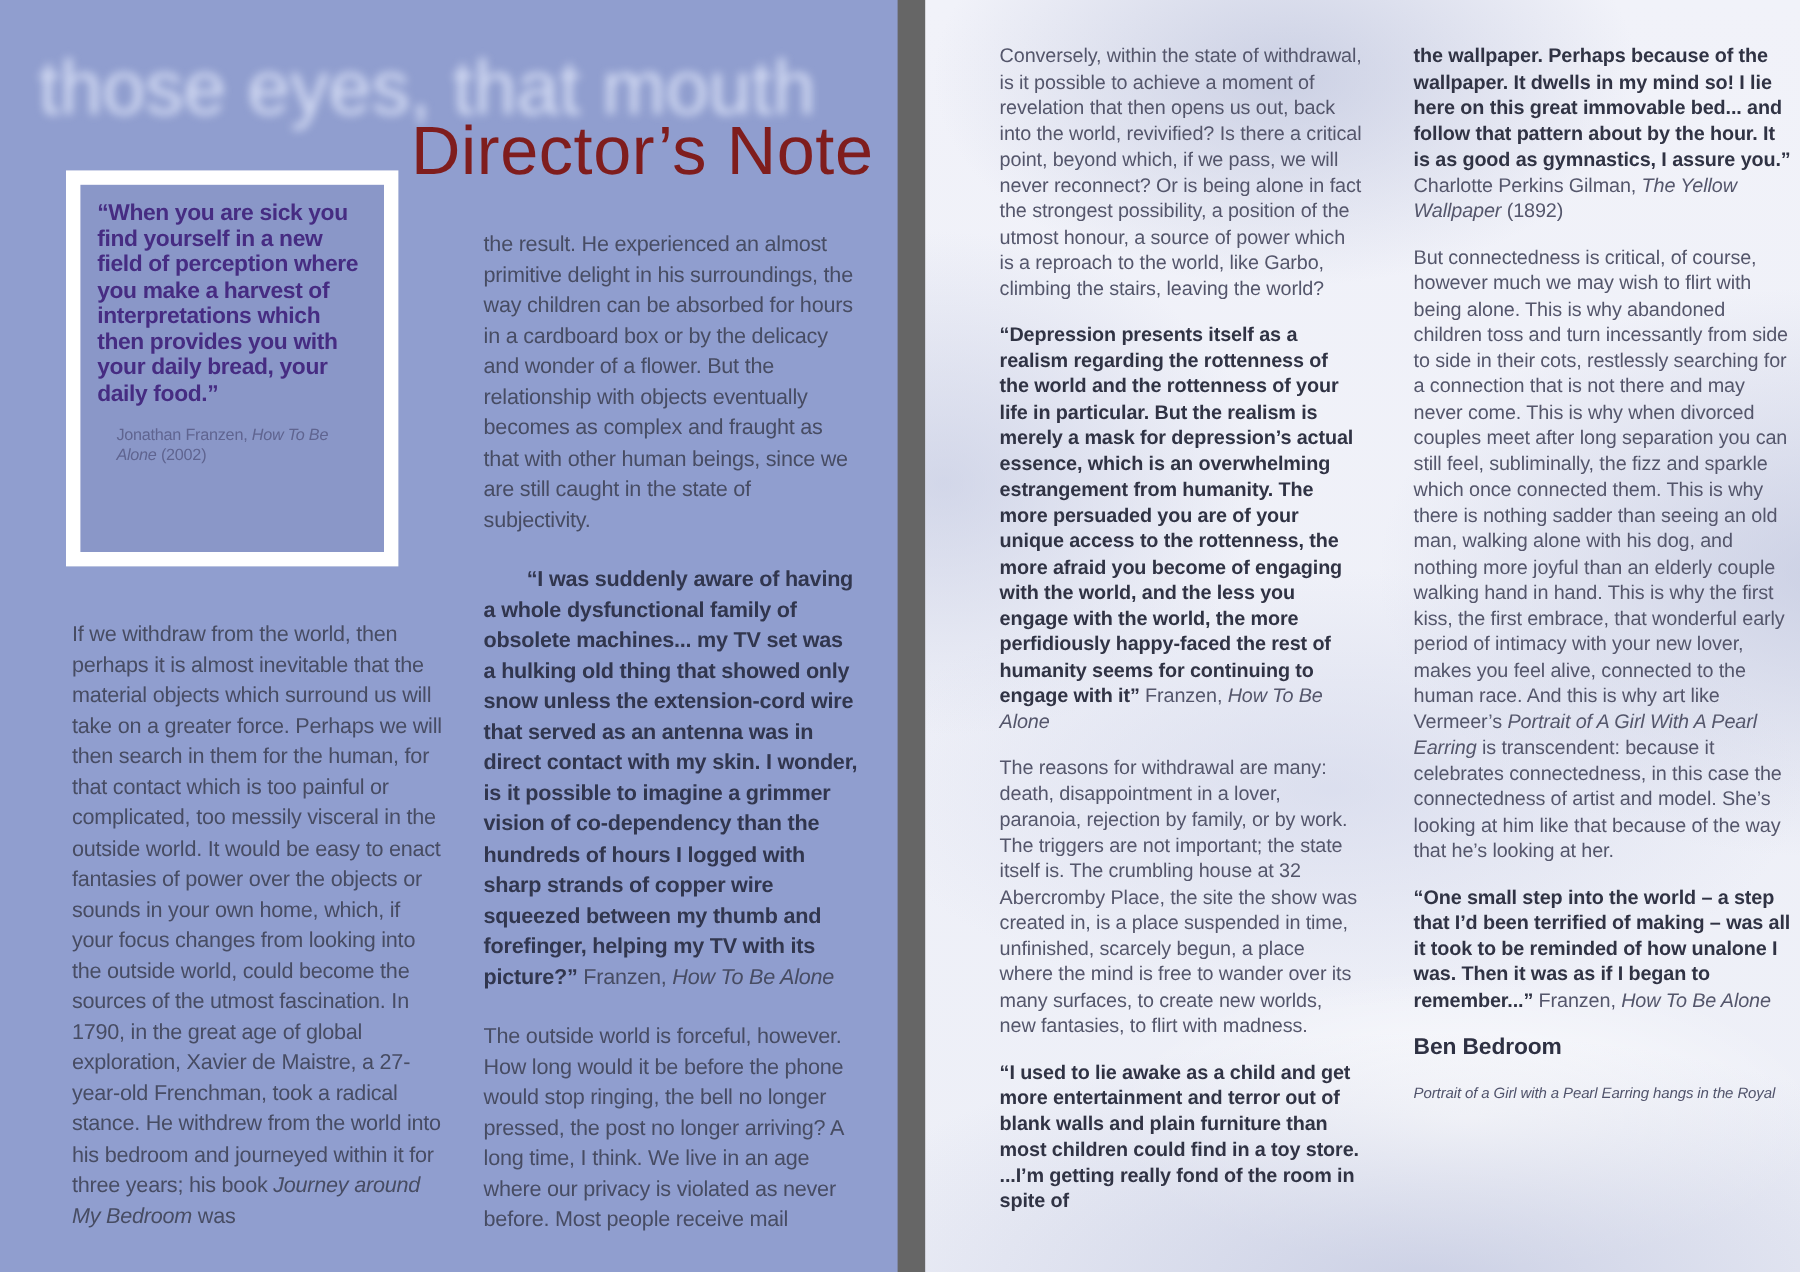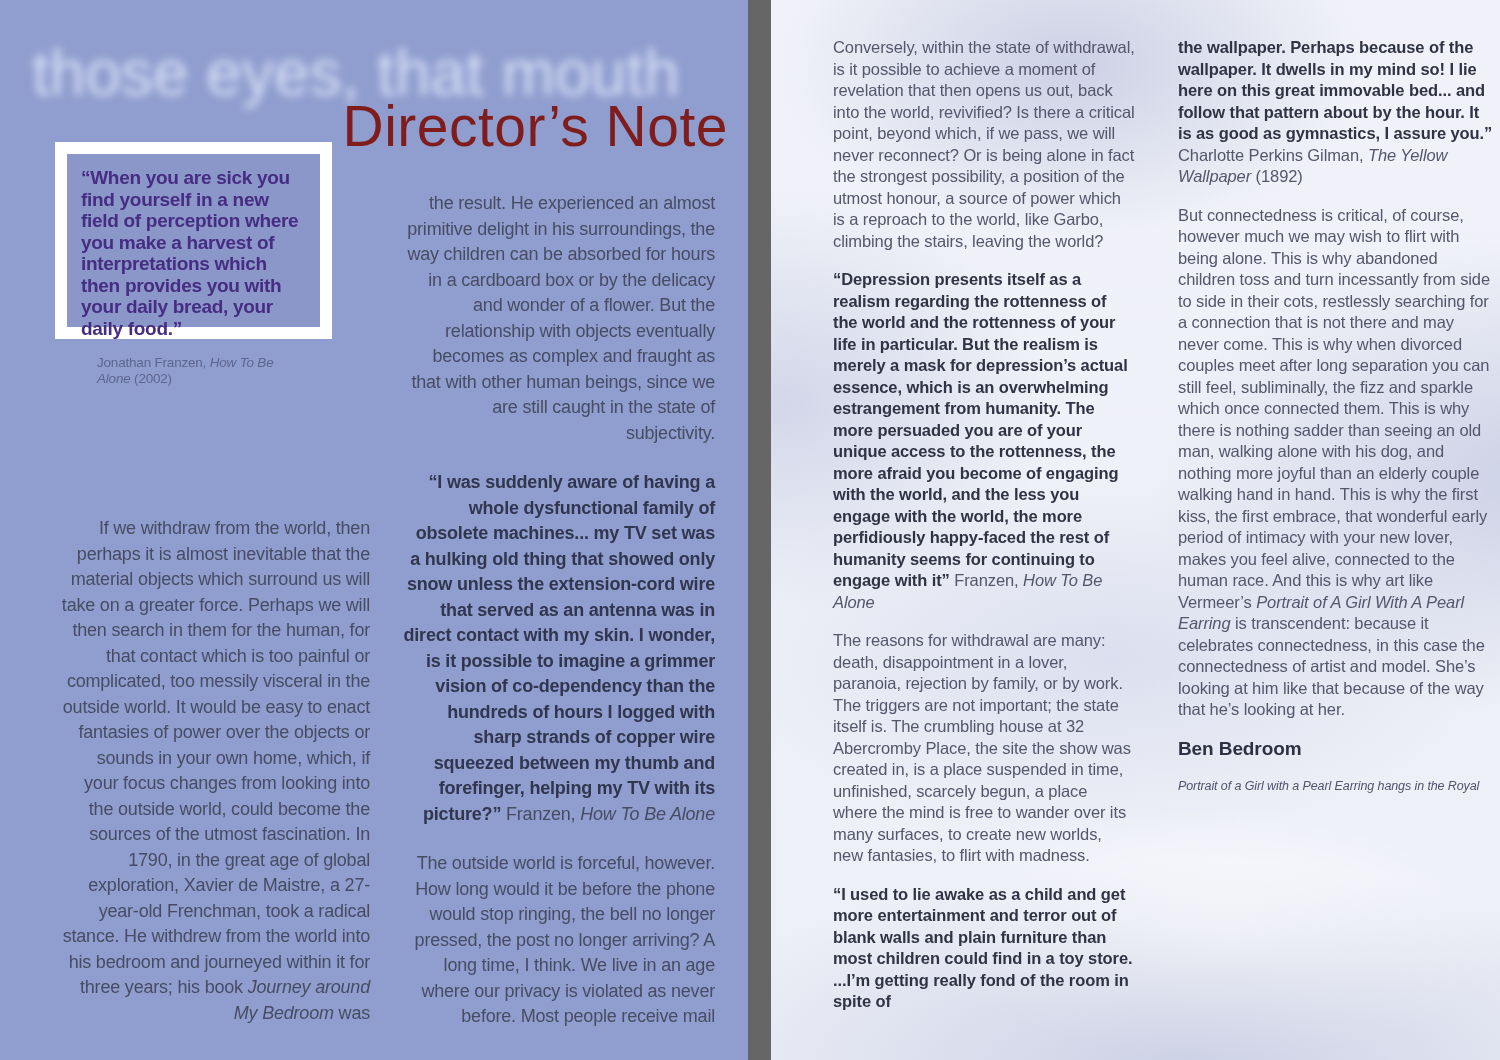--- a/index.html
+++ b/index.html
@@ -17,35 +17,35 @@
     position:absolute;left:32px;top:36px;width:700px;
     font-size:64px;color:rgba(228,234,251,0.85);
     filter:blur(4px);letter-spacing:0px;white-space:nowrap;
   }
   .big-title{
     position:absolute;right:20px;top:93px;margin:0;
     font-size:57px;font-weight:400;color:#7f1d1d;letter-spacing:0.5px;
     white-space:nowrap;
   }
   .quote-box{
-    position:absolute;left:55px;top:142px;width:277px;height:197px;
+    position:absolute;left:55px;top:142px;width:277px;height:330px;
     box-sizing:border-box;border:12px solid #ffffff;background:#8A97C8;
     padding:13px 14px;
   }
   .quote-box .quote{
     margin:0 0 10px 0;font-size:19px;font-weight:bold;line-height:21.5px;
     color:#462C82;letter-spacing:-0.3px;
   }
   .quote-box .quote-attr{
     margin:16px;font-size:13.5px;line-height:16px;color:#5F6490;letter-spacing:-0.2px;
   }
   .col{position:absolute;}
   .col p{margin:0 0 24px 0;}
   .page-left .col p{
-    font-size:18px;line-height:25.5px;color:#474C63;letter-spacing:-0.2px;text-align:right;
+    font-size:18px;line-height:25.5px;color:#474C63;letter-spacing:-0.2px;
   }
   .col1{left:60px;top:516px;width:310px;}
   .col2{left:403px;top:191px;width:312px;}
   
   .page-right{
     position:relative;width:752px;height:1060px;flex:0 0 752px;
     background:
       radial-gradient(ellipse 420px 250px at 40% 6%, rgba(173,181,211,0.55), rgba(173,181,211,0) 70%),
       radial-gradient(ellipse 380px 300px at 2% 38%, rgba(186,193,220,0.55), rgba(186,193,220,0) 70%),
       radial-gradient(ellipse 520px 330px at 100% 45%, rgba(170,178,210,0.50), rgba(170,178,210,0) 72%),
@@ -55,21 +55,21 @@
       linear-gradient(180deg,#F1F2F9 0%,#EDEFF7 100%);
     margin-left: 23px;
   }
   .page-right .col p{
     font-size:16.5px;line-height:21.5px;color:#54566B;letter-spacing:-0.1px;
     margin:0 0 17px 0;
   }
   .col3{left:62px;top:37px;width:302px;}
   .col4{left:407px;top:37px;width:316px;}
   
-  .page-left  .col p span.b{font-weight:bold;color:#31364E;}
+  .page-left  .col p span.b{font-weight:bold;color:#31364E;margin-left:36px;}
   .page-right .col p span.b{font-weight:bold;color:#303344;}
   .page-right .col p.allbold{font-weight:bold;color:#303344;}
   span.i{font-style:italic;}
   .author{font-weight:bold;font-size:19px !important;color:#2E3143 !important;margin-top:8px !important;}
   .caption{
     font-size:12.5px !important;font-style:italic;color:#50536B !important;
     white-space:nowrap;margin-top:14px !important;letter-spacing:-0.2px;
   }
 </style>
 </head>
@@ -101,18 +101,19 @@
     <div class="col col3">
       <p>Conversely, within the state of withdrawal, is it possible to achieve a moment of revelation that then opens us out, back into the world, revivified? Is there a critical point, beyond which, if we pass, we will never reconnect? Or is being alone in fact the strongest possibility, a position of the utmost honour, a source of power which is a reproach to the world, like Garbo, climbing the stairs, leaving the world?</p>
       <p><span class="b ">“Depression presents itself as a realism regarding the rottenness of the world and the rottenness of your life in particular. But the realism is merely a mask for depression’s actual essence, which is an overwhelming estrangement from humanity. The more persuaded you are of your unique access to the rottenness, the more afraid you become of engaging with the world, and the less you engage with the world, the more perfidiously happy-faced the rest of humanity seems for continuing to engage with it”</span><span class=""> Franzen, </span><span class="i">How To Be Alone</span></p>
       <p>The reasons for withdrawal are many: death, disappointment in a lover, paranoia, rejection by family, or by work. The triggers are not important; the state itself is. The crumbling house at 32 Abercromby Place, the site the show was created in, is a place suspended in time, unfinished, scarcely begun, a place where the mind is free to wander over its many surfaces, to create new worlds, new fantasies, to flirt with madness.</p>
       <p class="allbold">“I used to lie awake as a child and get more entertainment and terror out of blank walls and plain furniture than most children could find in a toy store. ...I’m getting really fond of the room in spite of</p>
     </div>
 
     <div class="col col4">
       <p><span class="b ">the wallpaper. Perhaps because of the wallpaper. It dwells in my mind so! I lie here on this great immovable bed... and follow that pattern about by the hour. It is as good as gymnastics, I assure you.”</span><span class=""> Charlotte Perkins Gilman, </span><span class="i">The Yellow Wallpaper</span><span class=""> (1892)</span></p>
       <p><span class="">But connectedness is critical, of course, however much we may wish to flirt with being alone. This is why abandoned children toss and turn incessantly from side to side in their cots, restlessly searching for a connection that is not there and may never come. This is why when divorced couples meet after long separation you can still feel, subliminally, the fizz and sparkle which once connected them. This is why there is nothing sadder than seeing an old man, walking alone with his dog, and nothing more joyful than an elderly couple walking hand in hand. This is why the first kiss, the first embrace, that wonderful early period of intimacy with your new lover, makes you feel alive, connected to the human race. And this is why art like Vermeer’s </span><span class="i">Portrait of A Girl With A Pearl Earring</span><span class=""> is transcendent: because it celebrates connectedness, in this case the connectedness of artist and model. She’s looking at him like that because of the way that he’s looking at her.</span></p>
+      <p><span class="b ">“One small step into the world – a step that I’d been terrified of making – was all it took to be reminded of how unalone I was. Then it was as if I began to remember...”</span><span class=""> Franzen, </span><span class="i">How To Be Alone</span></p>
       <p class="author">Ben Bedroom</p>
       <p class="caption"><span class="i">Portrait of a Girl with a Pearl Earring hangs in the Royal</span></p>
     </div>
   </section>
 
 </div>
 
 </body></html>

